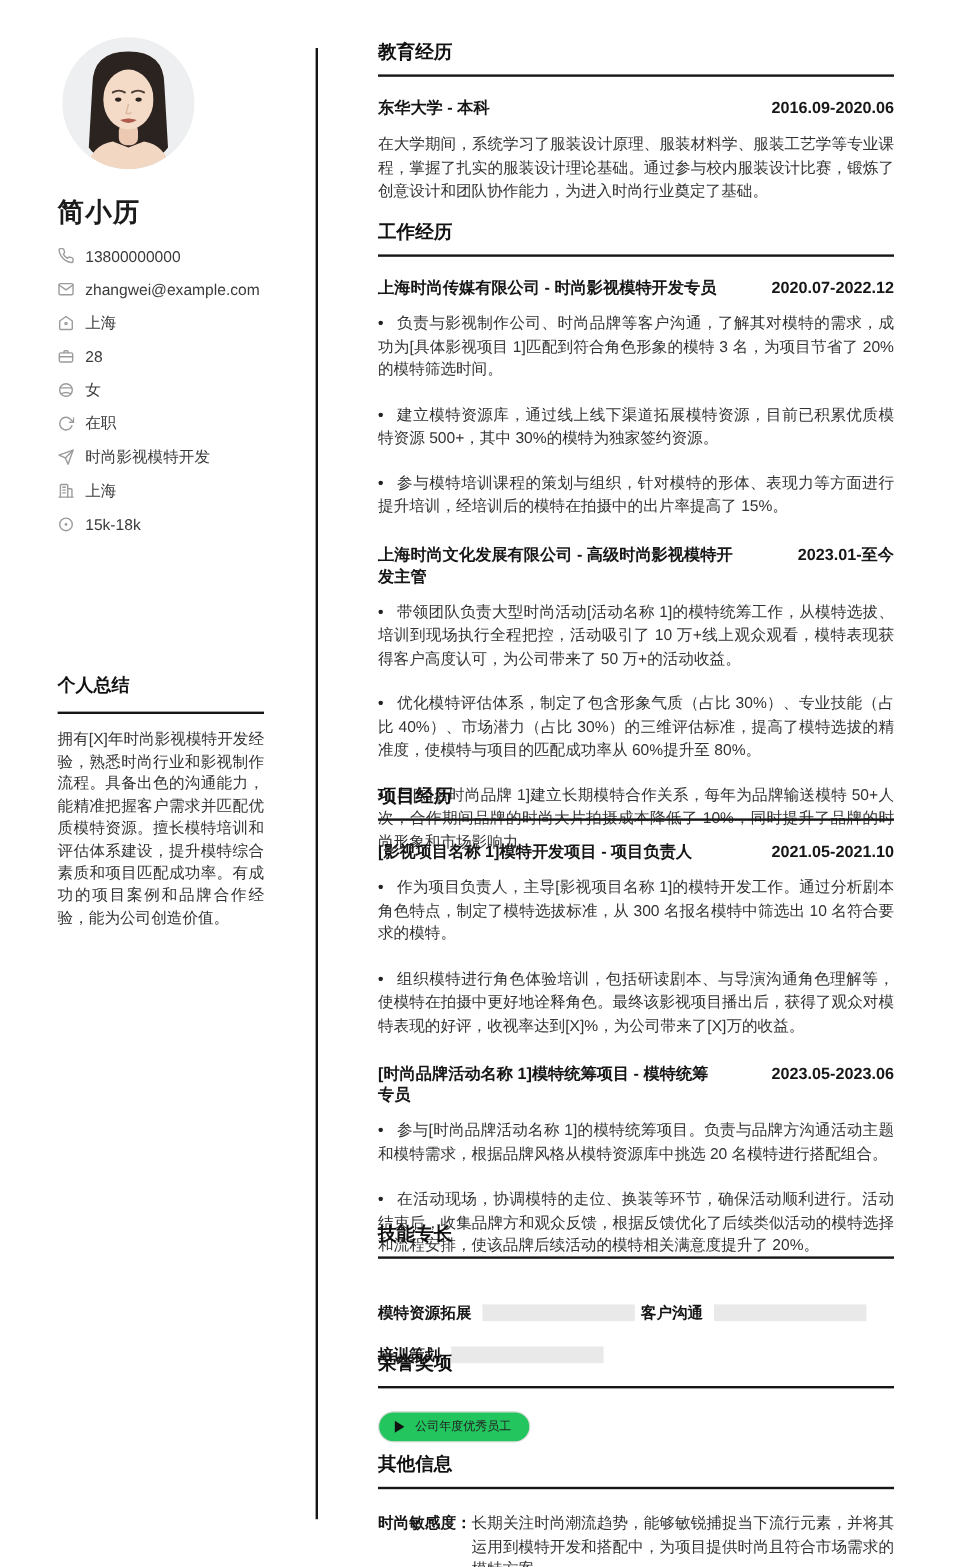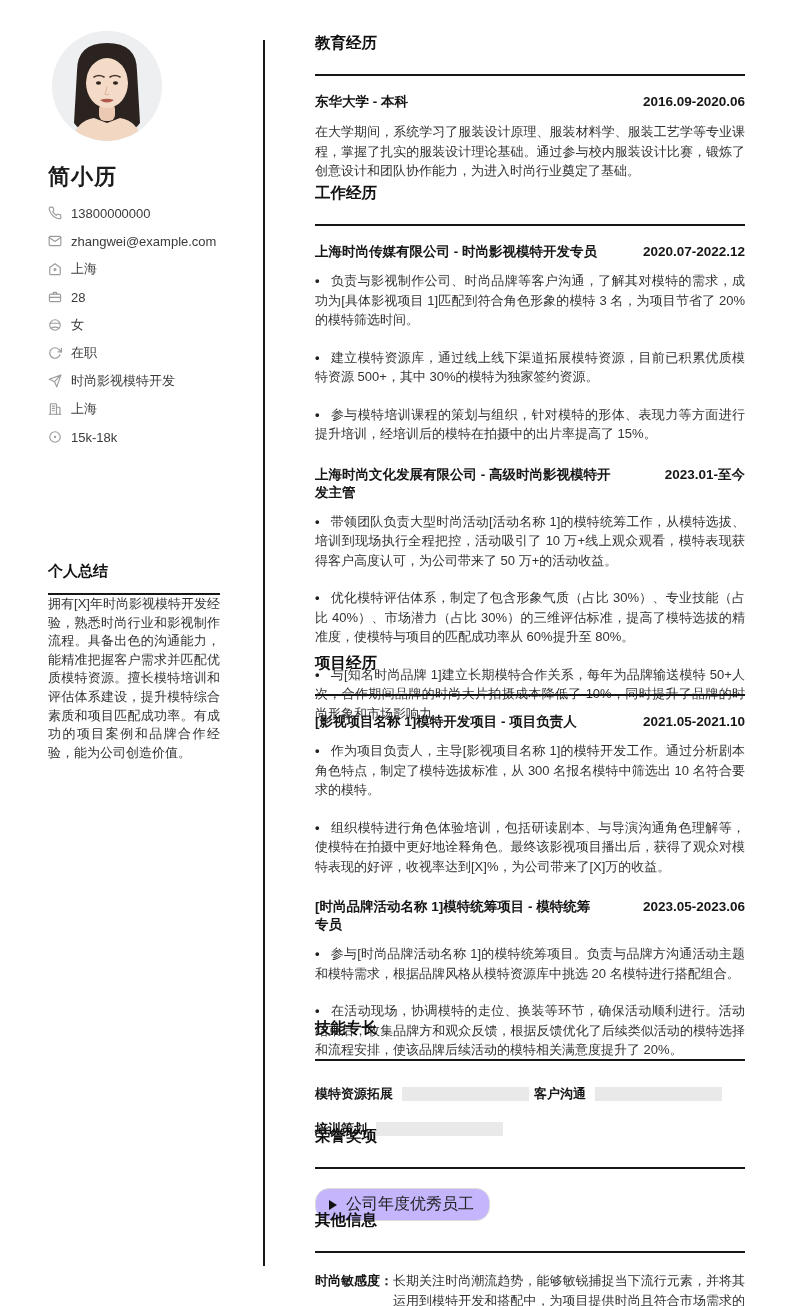--- a/index.html
+++ b/index.html
@@ -23,60 +23,60 @@
   .contacts { position: absolute; left: 0; top: 199px; list-style: none; width: 210px; }
   .contact-item { height: 28px; display: flex; align-items: center; gap: 9px; }
   .contact-item .cicon { width: 14px; height: 14px; color: #9b9b9b; flex: 0 0 14px; display: flex; align-items: center; }
   .contact-item .cicon svg { width: 14px; height: 14px; }
   .contact-item .cval { font-size: 13px; color: #3a3a3a; white-space: nowrap; }
   .summary { position: absolute; left: 0; top: 562px; width: 172px; }
   .summary-title {
     font-size: 15px; font-weight: bold; color: #111;
     padding-bottom: 12px; border-bottom: 2px solid #161616;
   }
-  .summary-text { font-size: 13px; line-height: 18.6px; color: #333; text-align: justify; }
+  .summary-text { margin-top: 12px; font-size: 13px; line-height: 18.6px; color: #333; text-align: justify; }
   
   .v-divider { position: absolute; left: 263px; top: 40px; width: 2px; height: 1226px; background: #161616; }
   
   .main { position: absolute; left: 315px; top: 0; width: 430px; }
   .section { position: absolute; left: 0; width: 430px; }
   .sec-edu    { top: 33px; }
   .sec-work   { top: 183px; }
   .sec-proj   { top: 653px; }
   .sec-skill  { top: 1018px; }
   .sec-honor  { top: 1126px; }
   .sec-other  { top: 1210px; }
   .sec-title {
     font-size: 15.5px; font-weight: bold; color: #111;
-    padding-bottom: 20px; border-bottom: 2px solid #161616;
+    padding-bottom: 8px; border-bottom: 2px solid #161616;
   }
   .entry-head { display: flex; justify-content: space-between; align-items: baseline; margin-top: 17px; }
   .entry-name { font-size: 13.5px; font-weight: bold; color: #161616; }
   .entry-date { font-size: 13.5px; font-weight: bold; color: #161616; white-space: nowrap; margin-left: 43px; }
   .entry-desc { margin-top: 11px; font-size: 13px; line-height: 19.5px; color: #333; text-align: justify; }
   .bullets { margin-top: 10px; }
   .bullet { font-size: 13px; line-height: 19.5px; color: #333; text-align: justify; }
   .bullet + .bullet { margin-top: 18px; }
   .bullet .dot { font-weight: bold; color: #222; margin-right: 11px; }
   .entry + .entry .entry-head { margin-top: 22px; }
   
-  .skill-grid { margin-top: 24px; display: grid; grid-template-columns: 219px 211px; row-gap: 17px; }
+  .skill-grid { margin-top: 36px; display: grid; grid-template-columns: 219px 211px; row-gap: 17px; }
   .skill-item { display: flex; align-items: center; }
   .skill-label { font-size: 13px; font-weight: bold; color: #161616; margin-right: 9px; white-space: nowrap; }
   .skill-track { width: 127px; height: 14px; background: #e9e9e9; position: relative; overflow: hidden; }
   .skill-fill {
     height: 100%; background: #1f1f1f;
     clip-path: polygon(0 0, 100% 0, calc(100% - 9px) 100%, 0 100%);
   }
   
   .badge-row { margin-top: 19px; display: flex; gap: 10px; }
   .badge {
     display: inline-flex; align-items: center; gap: 9px;
-    border: 1px solid #dcdcdc; border-radius: 14px; background: #c4b5fd;
-    padding: 5px 15px 5px 13px; font-size: 16px; color: #222;
+    border: 1px solid #dcdcdc; border-radius: 14px; background: #22c55e;
+    padding: 5px 15px 5px 13px; font-size: 10px; color: #222;
   }
   .badge .tri { width: 0; height: 0; border-left: 8px solid #111; border-top: 5px solid transparent; border-bottom: 5px solid transparent; }
   
   .def-row { margin-top: 18px; display: flex; }
   .def-label { font-size: 13px; font-weight: bold; color: #161616; white-space: nowrap; flex: 0 0 auto; line-height: 19.5px; }
   .def-text { font-size: 13px; color: #333; line-height: 19.5px; text-align: justify; }
 </style>
 </head>
 <body>
 

